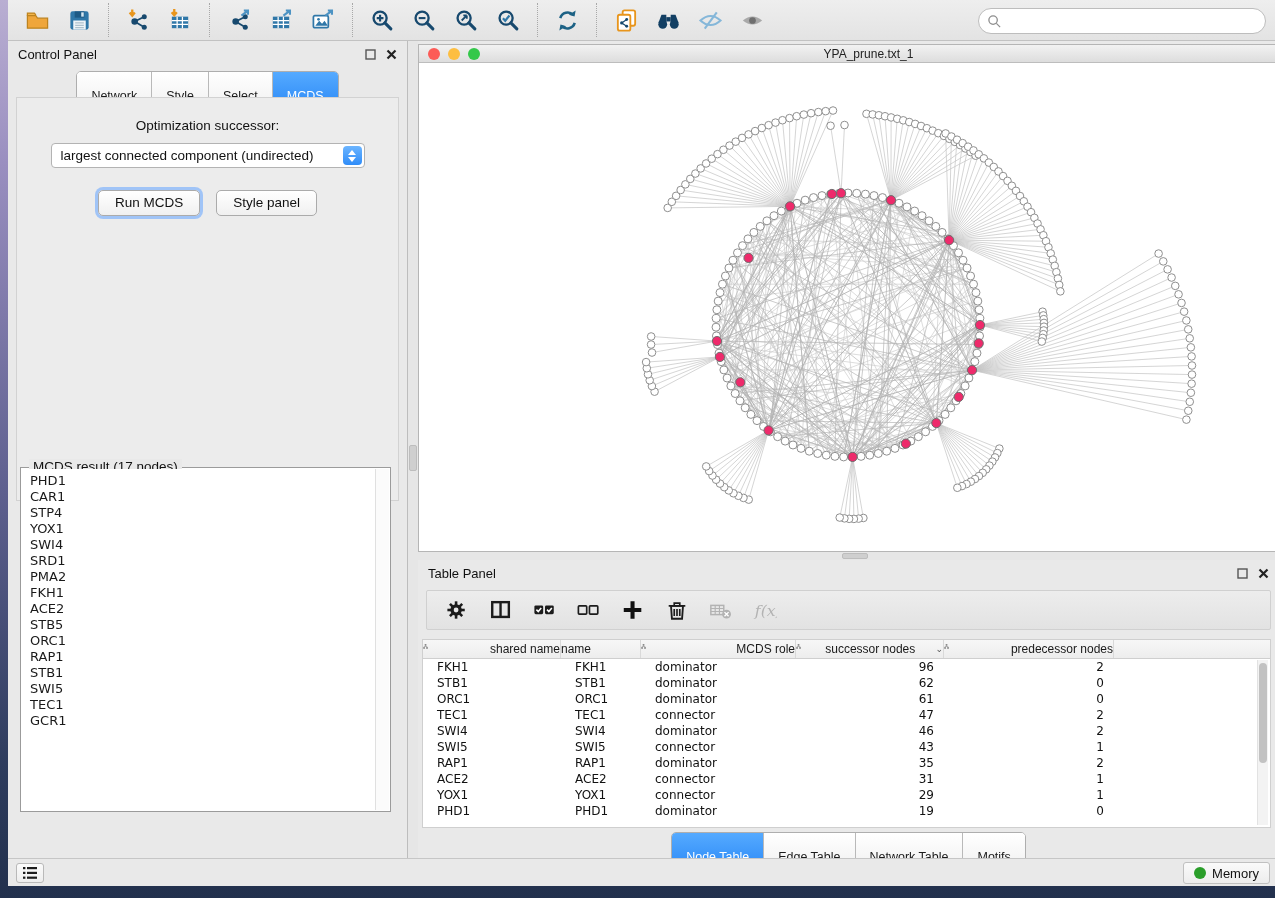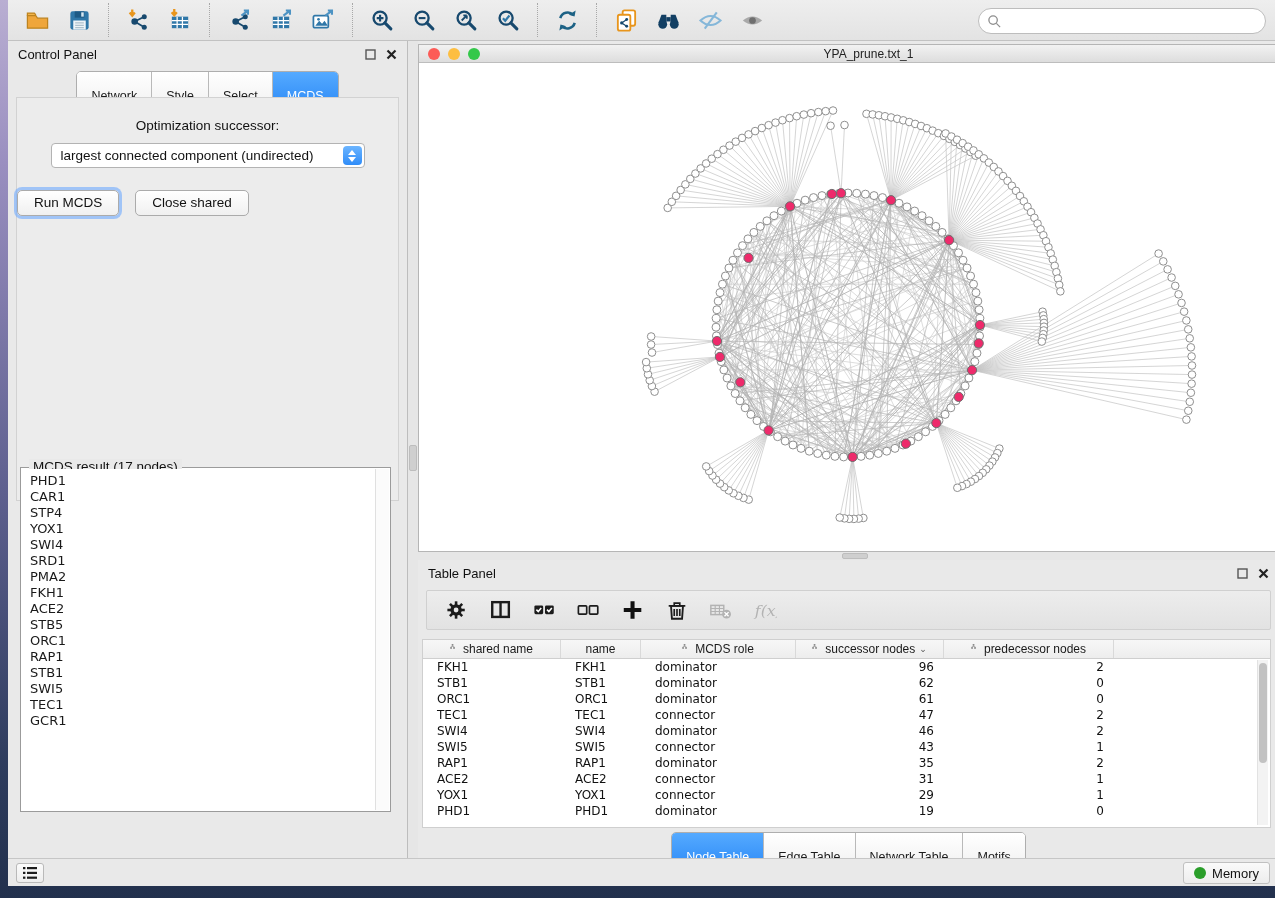--- a/index.html
+++ b/index.html
@@ -27,21 +27,21 @@
   .seg { display:inline-flex; border:1px solid #aeaeae; border-radius:5px; overflow:hidden; background:#fff; }
   .seg-tab { padding:17px 14px 4px; font-size:12.5px; color:#1a1a1a; background:linear-gradient(#ffffff,#f1f1f1); border-right:1px solid #b9b9b9; cursor:default; white-space:nowrap; }
   .seg-tab:last-child { border-right:none; }
   .seg-tab.selected { background:linear-gradient(#55aaff,#2e8bf7); color:#fff; }
   #cp-card { position:absolute; left:8px; right:8px; top:56px; height:404px; background:#ececec; border:1px solid #d2d2d2; }
   #opt-label { text-align:center; margin-top:20px; font-size:13.5px; color:#111; }
   #criterion { position:relative; margin:10px auto 0; width:314px; height:25px; background:#fff; border:1px solid #b3b3b3; border-radius:4px; font-size:13.5px; display:flex; align-items:center; padding-left:9px; color:#111; }
   #criterion .stepper { position:absolute; right:2px; top:2px; width:19px; height:19px; border-radius:4px; background:linear-gradient(#6cb5ff,#2f8cf8); display:flex; flex-direction:column; align-items:center; justify-content:center; gap:2px; }
   .tri-up { width:0; height:0; border-left:4px solid transparent; border-right:4px solid transparent; border-bottom:5px solid #fff; }
   .tri-dn { width:0; height:0; border-left:4px solid transparent; border-right:4px solid transparent; border-top:5px solid #fff; }
-  #cp-buttons { display:flex; gap:16px; margin-top:22px; }
+  #cp-buttons { display:flex; justify-content:center; gap:16px; margin-top:22px; }
   .mac-btn { font-size:13.5px; padding:4px 16px 5px; background:linear-gradient(#ffffff,#f0f0f0); border:1px solid #ababab; border-radius:5px; color:#111; cursor:default; }
   .mac-btn.focused { box-shadow:0 0 0 3px rgba(110,170,255,.6); }
   #mcds-fieldset { position:absolute; left:12px; right:16px; top:426px; bottom:46px; border:1px solid #9b9b9b; background:#fff; }
   #mcds-legend { position:absolute; top:-9px; left:8px; background:#e9e9e9; padding:0 4px; font-size:13.5px; color:#111; }
   #mcds-list { position:absolute; inset:1px 15px 1px 1px; background:#fff; overflow:hidden; padding:4px 0 0 8px; }
   .mcds-item { font-family:"DejaVu Sans",sans-serif; font-size:13px; line-height:16px; color:#1a1a1a; }
   #mcds-scroll { position:absolute; top:1px; bottom:1px; right:1px; width:14px; background:#fbfbfb; border-left:1px solid #e0e0e0; }
 
   
   #v-splitter { position:absolute; left:400px; top:41px; width:10px; height:817px; background:#e6e6e6; }
@@ -57,21 +57,21 @@
   .light { width:12px; height:12px; border-radius:50%; }
   #net-canvas { position:absolute; left:0; top:18px; right:0; bottom:0; background:#fff; overflow:hidden; }
 
   
   #table-panel { position:absolute; left:410px; top:560px; width:861px; height:298px; background:#e9e9e9; }
   #tp-toolbar { position:absolute; left:8px; right:8px; top:30px; height:40px; background:linear-gradient(#ededed,#e2e2e2); border:1px solid #d0d0d0; border-radius:2px; display:flex; align-items:center; gap:16px; padding-left:16px; }
   .tp-btn { width:28px; height:28px; display:flex; align-items:center; justify-content:center; }
   .tp-btn svg { width:24px; height:24px; }
   #data-table { position:absolute; left:4px; right:8px; top:79px; height:189px; background:#fff; border:1px solid #cfcfcf; }
   #thead { display:flex; height:19px; background:linear-gradient(#f7f7f7,#ededed); border-bottom:1px solid #cfcfcf; }
-  .th { display:flex; align-items:center; justify-content:center; gap:2px; font-size:12px; color:#1a1a1a; border-right:1px solid #d9d9d9; overflow:hidden; white-space:nowrap; }
+  .th { display:flex; align-items:center; justify-content:space-between; gap:2px; font-size:12px; color:#1a1a1a; border-right:1px solid #d9d9d9; overflow:hidden; white-space:nowrap; }
   .th svg { width:11px; height:11px; flex:none; }
   .sort-chev { font-size:9px; color:#555; margin-left:2px; }
   .tr { display:flex; height:16px; }
   .td { font-family:"DejaVu Sans",sans-serif; font-size:12px; color:#111; line-height:16px; white-space:nowrap; overflow:hidden; }
   .td.left { padding-left:14px; text-align:left; }
   .td.right { padding-right:10px; text-align:right; }
   #tbody-scroll { position:absolute; top:20px; bottom:2px; right:2px; width:11px; background:#f3f3f3; border-left:1px solid #e2e2e2; }
   #tbody-thumb { position:absolute; left:1px; right:1px; top:3px; height:100px; background:#c2c2c2; border-radius:5px; }
   #tp-tabs { position:absolute; left:0; right:0; top:272px; display:flex; justify-content:center; }
 
@@ -260,21 +260,21 @@
       <div id="opt-label">Optimization successor:</div>
       <div id="criterion">
         <span>largest connected component (undirected)</span>
         <span class="stepper">
             <span class="tri-up"></span>
             <span class="tri-dn"></span>
           </span>
       </div>
       <div id="cp-buttons">
         <button class="mac-btn focused">Run MCDS</button>
-        <button class="mac-btn">Close shared</button>
+        <button class="mac-btn">Style panel</button>
       </div>
     </div>
 
     <div id="mcds-fieldset">
       <div id="mcds-legend">MCDS result (17 nodes)</div>
       <div id="mcds-list">
           <div class="mcds-item">PHD1</div>
           <div class="mcds-item">CAR1</div>
           <div class="mcds-item">STP4</div>
           <div class="mcds-item">YOX1</div>

